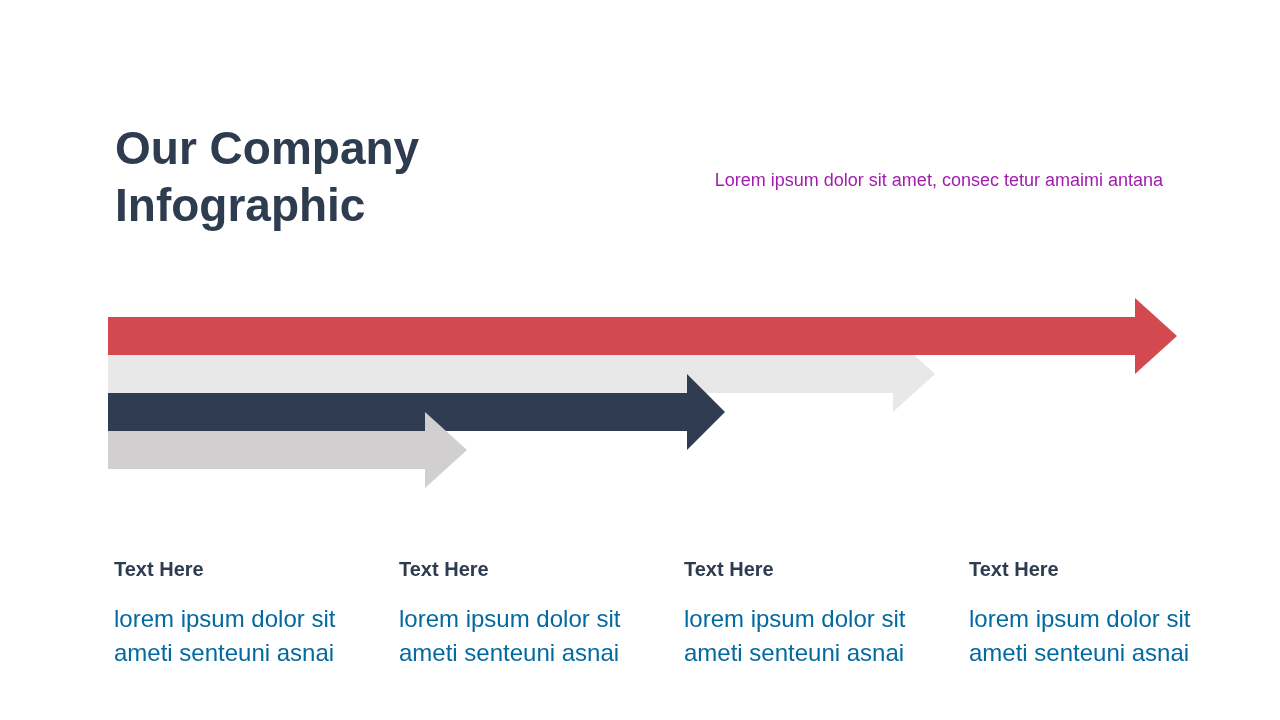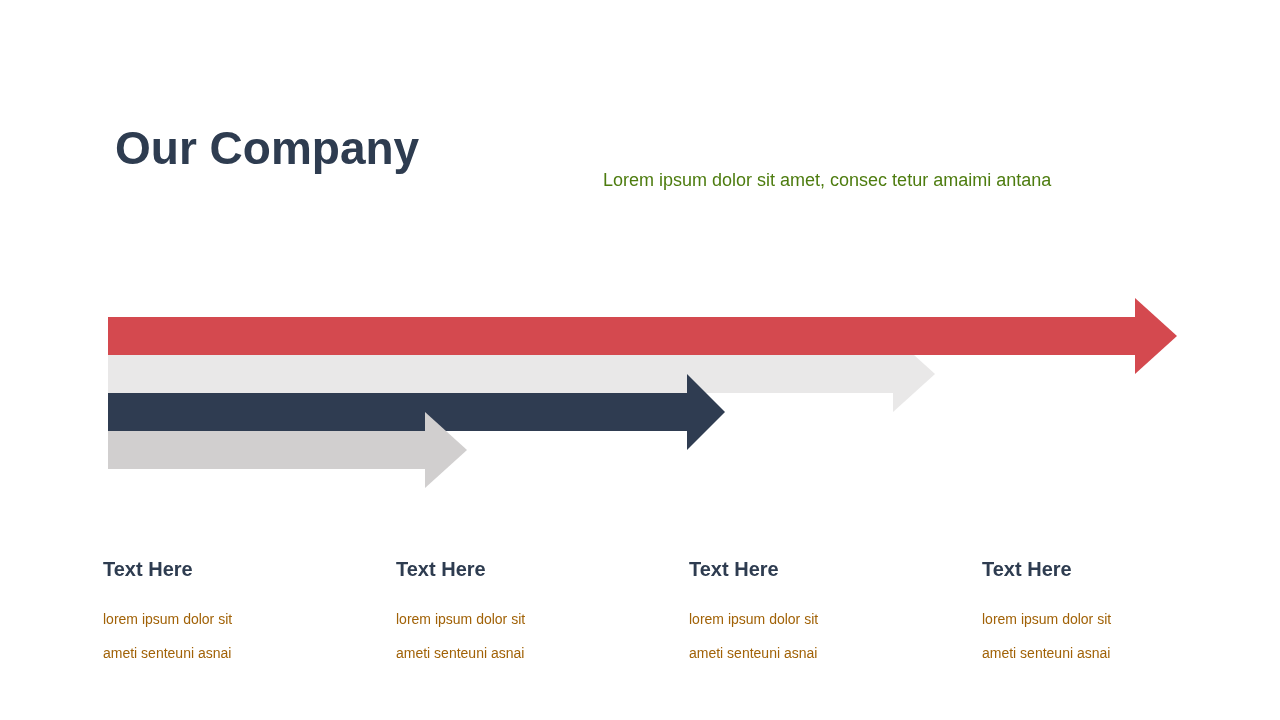--- a/index.html
+++ b/index.html
@@ -21,56 +21,57 @@
     font-size: 46px;
     font-weight: bold;
     line-height: 57px;
     color: #2e3c50;
     letter-spacing: 0px;
   }
   .intro {
     position: absolute;
     right: 117px; top: 131px;
     width: 560px;
+    text-align: right;
     font-size: 18px;
     line-height: 35px;
-    color: #4d7c0f;
+    color: #a21caf;
   }
   .arrows { position: absolute; left: 0; top: 0; width: 1280px; height: 720px; }
   .arrow { position: absolute; }
   .shaft { position: absolute; left: 0; top: 0; }
   .head  { position: absolute; width: 0; height: 0; }
   .columns {
     position: absolute;
-    left: 103px; top: 524px;
+    left: 114px; top: 524px;
     width: 1150px;
     display: flex;
-    gap: 8px;
   }
   .col { width: 285px; flex: 0 0 285px; }
   .col-h {
     font-size: 20px;
     font-weight: bold;
     color: #2e3c50;
     line-height: 26px;
     margin: 0 0 20px 0;
   }
   .col-b {
-    font-size: 14px;
-    color: #a16207;
+    font-size: 24px;
+    color: #0369a1;
     line-height: 34px;
   }
 </style>
 </head>
 <body>
 
 <div class="slide">
 
   <div class="title">
     <div>Our Company</div>
+    <div>Infographic</div>
   </div>
 
   <div class="intro">
     <div>Lorem ipsum dolor sit amet, consec tetur amaimi antana</div>
   </div>
 
   <div class="arrows" id="arrows">
       <div class="arrow" style="left: 108px; top: 285px; z-index: 2; width: 1069px; height: 38px;">
         <div class="shaft" style="width: 1027px; height: 38px; background: rgb(212, 73, 79);"></div>
         <div class="head" style="left: 1027px; top: -19px; border-top: 38px solid transparent; border-bottom: 38px solid transparent; border-left: 42px solid rgb(212, 73, 79);"></div>

